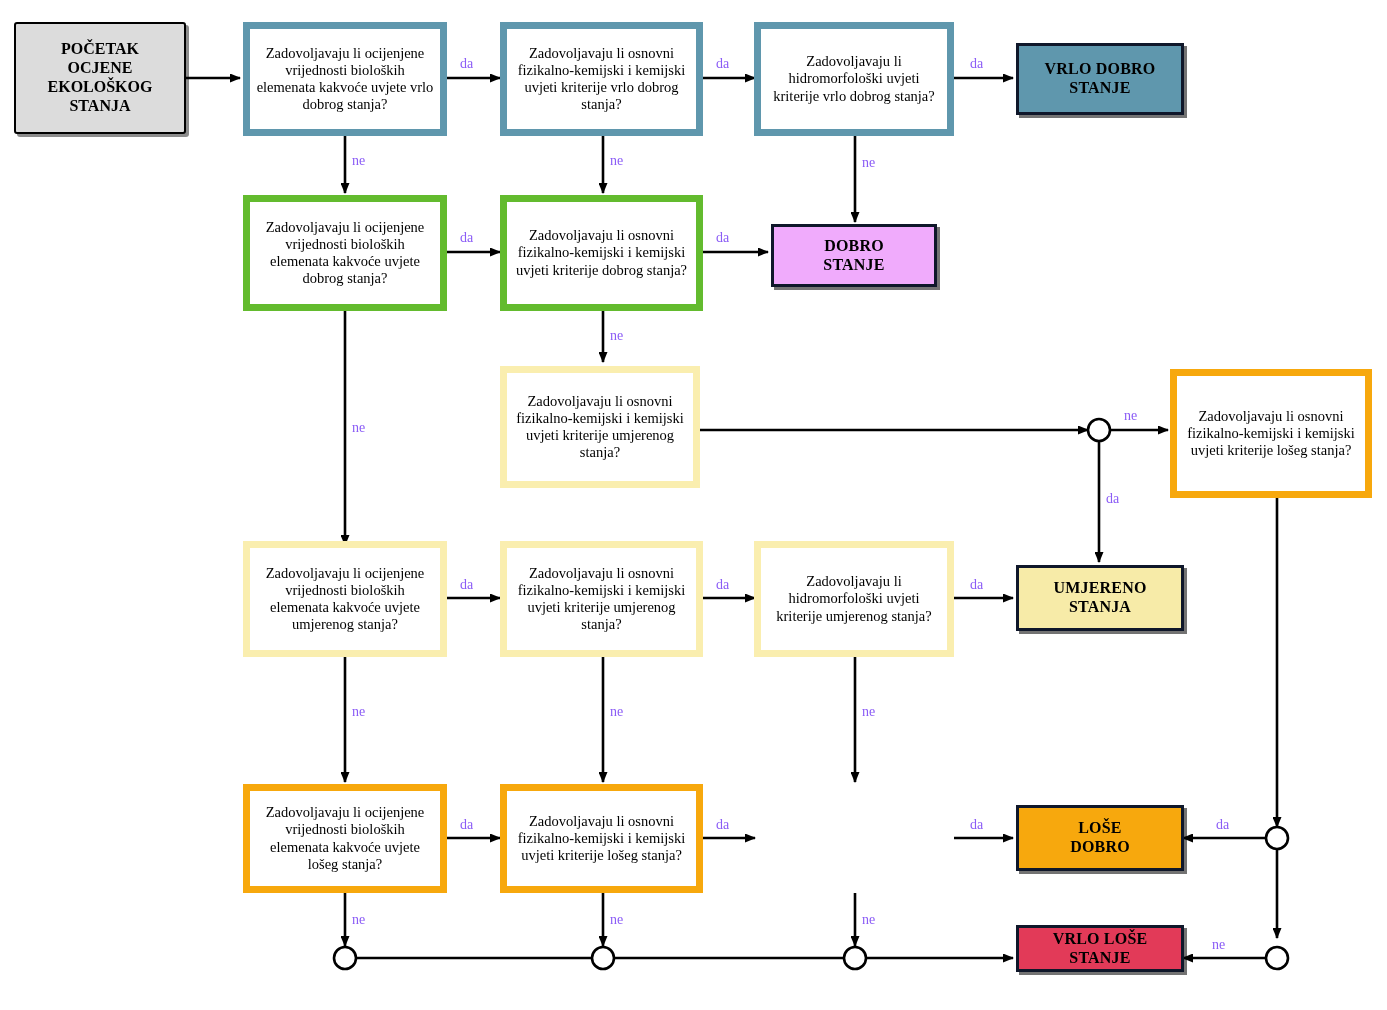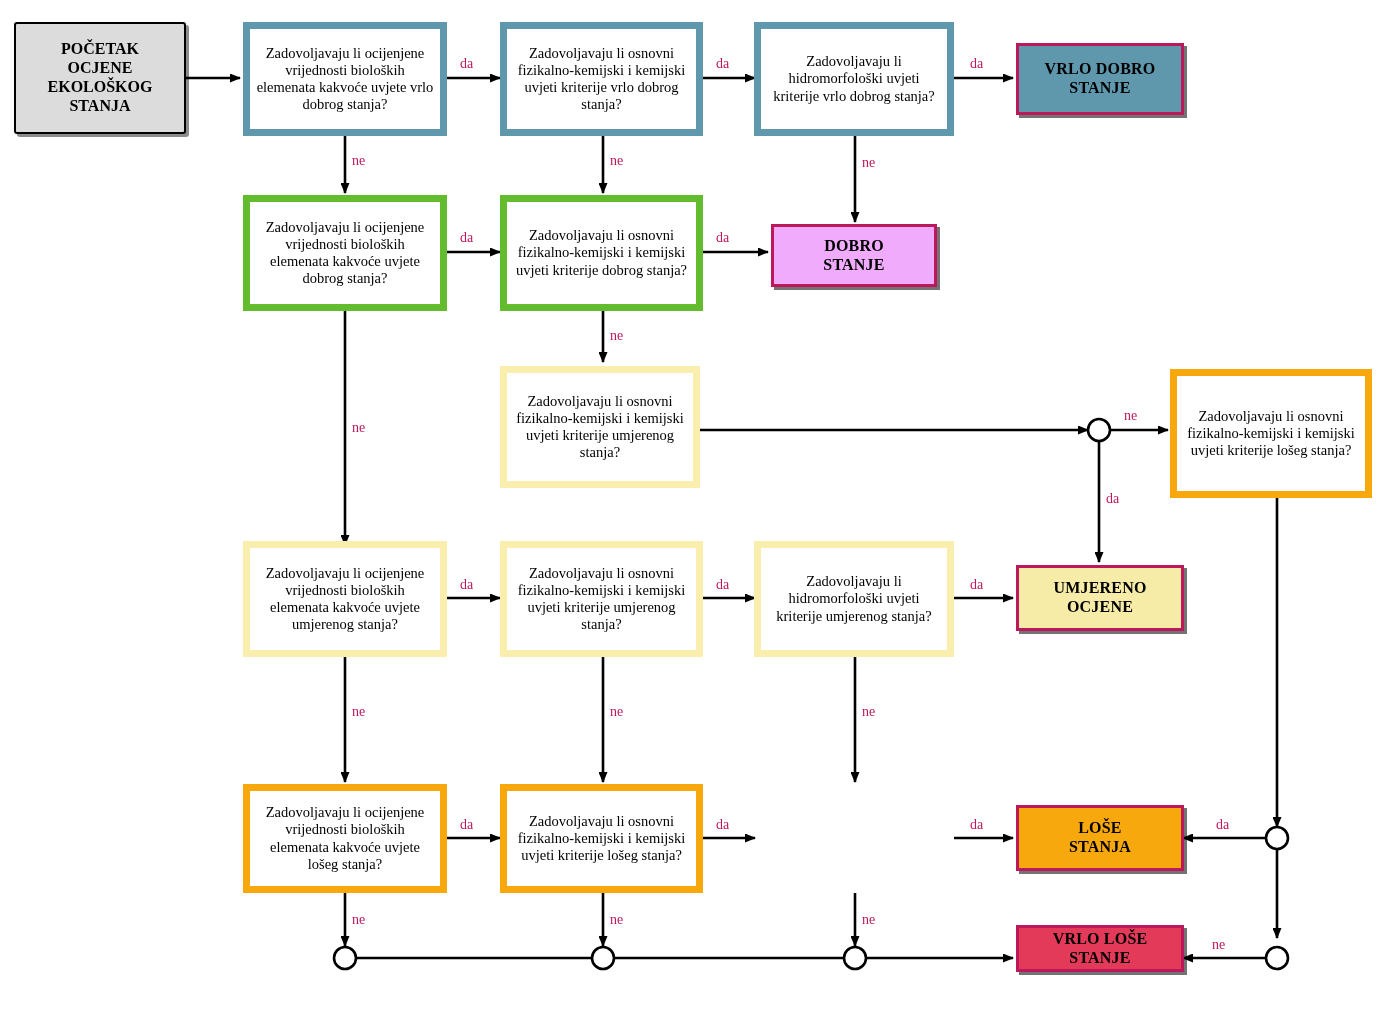--- a/index.html
+++ b/index.html
@@ -36,21 +36,21 @@
     color: #000000;
     padding: 3px 5px;
   }
   .decision.blue   { border: 7px solid #5f97ad; }
   .decision.green  { border: 7px solid #63bb2e; }
   .decision.yellow { border: 7px solid #faeeaf; }
   .decision.orange { border: 7px solid #f7a80d; }
 
   
   .result {
-    border: 3px solid #be185d;
+    border: 3px solid #0f172a;
     font-weight: bold;
     font-size: 16px;
     letter-spacing: 0.2px;
     color: #000000;
     box-shadow: 3px 3px 0 rgba(0,0,0,0.55);
   }
   .result.verygood { background: #5f97ad; }
   .result.good     { background: #f0abfc; }
   .result.moderate { background: #f7eba8; }
   .result.poor     { background: #f7a80d; }
@@ -64,21 +64,21 @@
     font-weight: bold;
     font-size: 16px;
     color: #000000;
     box-shadow: 3px 3px 0 rgba(0,0,0,0.45);
   }
   .start .txt { padding: 0 6px; }
 
   .edge-label {
     position: absolute;
     font-size: 14px;
-    color: #be185d;
+    color: #8b5cf6;
     font-family: "Liberation Serif", "DejaVu Serif", serif;
     white-space: nowrap;
   }
   .multiline { white-space: pre-line; }
 </style>
 </head>
 <body>
 
 <div id="canvas">
 
@@ -193,32 +193,32 @@
     <span>Zadovoljavaju li ocijenjene vrijednosti bioloških elemenata kakvoće uvjete umjerenog stanja?</span>
   </div>
   <div class="node decision yellow" style="left:500px; top:541px; width:203px; height:116px;">
     <span>Zadovoljavaju li osnovni fizikalno-kemijski i kemijski uvjeti kriterije umjerenog stanja?</span>
   </div>
   <div class="node decision yellow" style="left:754px; top:541px; width:200px; height:116px;">
     <span>Zadovoljavaju li hidromorfološki uvjeti kriterije umjerenog stanja?</span>
   </div>
   <div class="node result moderate" style="left:1016px; top:565px; width:168px; height:66px;">
     <span class="multiline">UMJERENO
-OCJENE</span>
+STANJA</span>
   </div>
 
   <div class="node decision orange" style="left:243px; top:784px; width:204px; height:109px;">
     <span>Zadovoljavaju li ocijenjene vrijednosti bioloških elemenata kakvoće uvjete lošeg stanja?</span>
   </div>
   <div class="node decision orange" style="left:500px; top:784px; width:203px; height:109px;">
     <span>Zadovoljavaju li osnovni fizikalno-kemijski i kemijski uvjeti kriterije lošeg stanja?</span>
   </div>
   <div class="node result poor" style="left:1016px; top:805px; width:168px; height:66px;">
     <span class="multiline">LOŠE
-STANJA</span>
+DOBRO</span>
   </div>
   <div class="node result bad" style="left:1016px; top:925px; width:168px; height:47px;">
     <span class="multiline">VRLO LOŠE
 STANJE</span>
   </div>
 
   <span class="edge-label" style="left:460px; top:56px;">da</span>
   <span class="edge-label" style="left:716px; top:56px;">da</span>
   <span class="edge-label" style="left:970px; top:56px;">da</span>
   <span class="edge-label" style="left:352px; top:153px;">ne</span>

